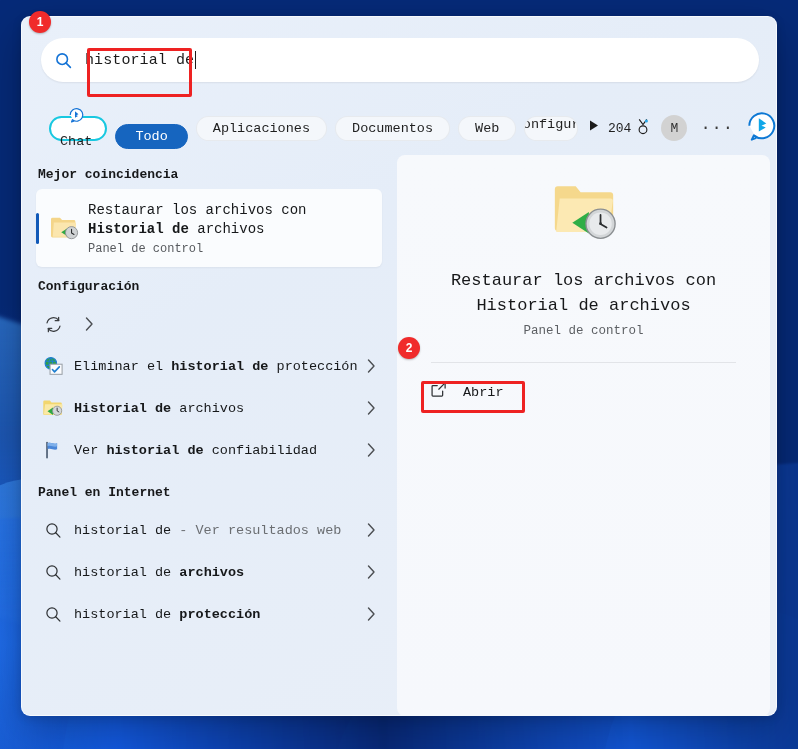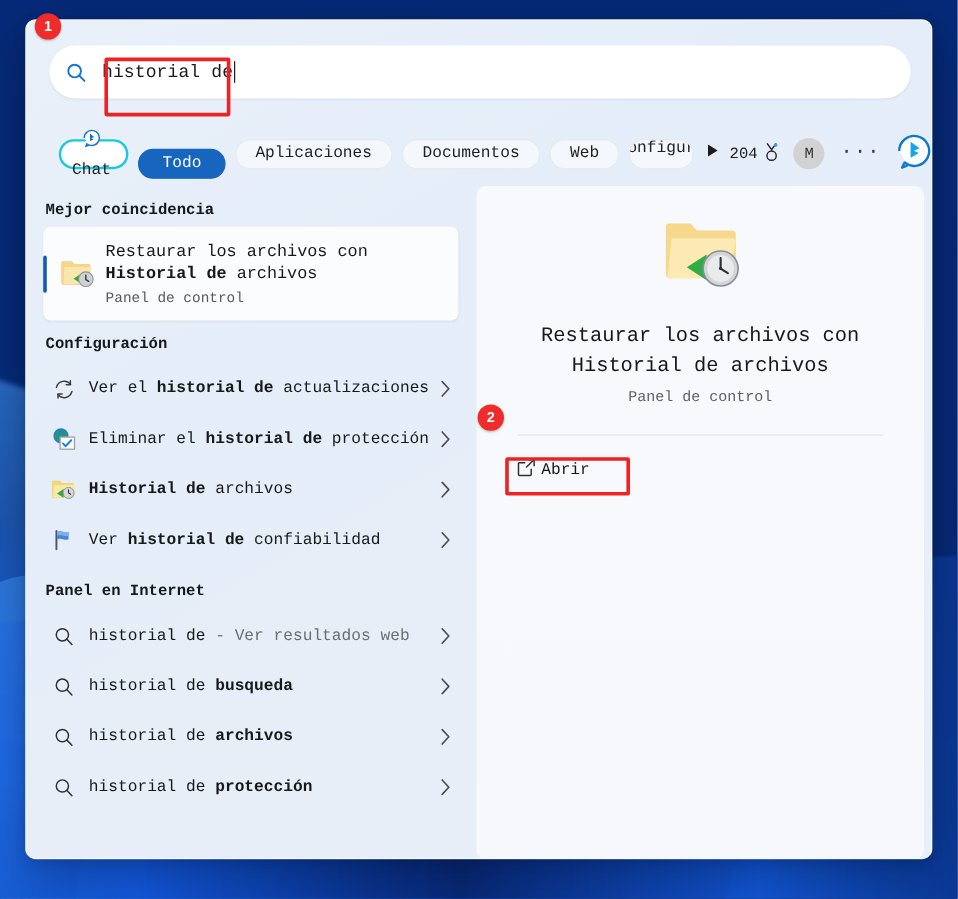--- a/index.html
+++ b/index.html
@@ -283,21 +283,21 @@
   .pv-sub {
     font-size: 12.5px; color: #5c5f63; margin-top: 6px;
   }
   .pv-divider {
     width: 305px; height: 1px; background: #e2e4e8;
     margin: 24px auto 0 auto;
   }
   .pv-actions { width: 100%; padding: 14px 0 0 33px; }
   .action-row {
     display: flex; align-items: center;
-    height: 30px; gap: 4px;
+    height: 30px; gap: 16px;
     position: relative;
   }
   .action-label { font-size: 13.5px; color: #17181a; }
   .annot-rect-abrir {
     position: absolute;
     left: 399px; top: 364px;
     width: 104px; height: 32px;
     border: 3px solid #ee2222;
     border-radius: 2px;
     pointer-events: none;
@@ -426,21 +426,20 @@
 
           <div class="row">
             <span class="row-icon">
               <svg width="19" height="19" viewBox="0 0 20 20">
                 <path d="M3.2 8.2A7 7 0 0 1 15.6 5.6" fill="none" stroke="#3a3d40" stroke-width="1.3" stroke-linecap="round"></path>
                 <path d="M16.8 11.8A7 7 0 0 1 4.4 14.4" fill="none" stroke="#3a3d40" stroke-width="1.3" stroke-linecap="round"></path>
                 <path d="M15.4 2.4v3.6h-3.6" fill="none" stroke="#3a3d40" stroke-width="1.3" stroke-linecap="round" stroke-linejoin="round"></path>
                 <path d="M4.6 17.6V14h3.6" fill="none" stroke="#3a3d40" stroke-width="1.3" stroke-linecap="round" stroke-linejoin="round"></path>
               </svg>
             </span>
-            <span class="row-label"><span>Ver el </span><b>historial de</b><span> actualizaciones</span></span>
             <span class="row-chev">
               <svg width="9" height="14" viewBox="0 0 9 14">
                   <path d="M1.5 1 L7 7 L1.5 13" fill="none" stroke="#4b4e52" stroke-width="1.4" stroke-linecap="round" stroke-linejoin="round"></path>
                 </svg>
             </span>
           </div>
 
           <div class="row">
             <span class="row-icon">
               <svg width="21" height="21" viewBox="0 0 22 22">
@@ -506,34 +505,20 @@
               </svg>
             </span>
             <span class="row-label"><span>historial de</span><span class="muted"> - Ver resultados web</span></span>
             <span class="row-chev">
               <svg width="9" height="14" viewBox="0 0 9 14">
                   <path d="M1.5 1 L7 7 L1.5 13" fill="none" stroke="#4b4e52" stroke-width="1.4" stroke-linecap="round" stroke-linejoin="round"></path>
                 </svg>
             </span>
           </div>
 
-          <div class="row">
-            <span class="row-icon">
-              <svg width="17" height="17" viewBox="0 0 18 18">
-                <circle cx="7.4" cy="7.4" r="5.4" fill="none" stroke="#2d3033" stroke-width="1.3"></circle>
-                <line x1="11.4" y1="11.4" x2="15.8" y2="16" stroke="#2d3033" stroke-width="1.3" stroke-linecap="round"></line>
-              </svg>
-            </span>
-            <span class="row-label"><span>historial de </span><b>busqueda</b></span>
-            <span class="row-chev">
-              <svg width="9" height="14" viewBox="0 0 9 14">
-                  <path d="M1.5 1 L7 7 L1.5 13" fill="none" stroke="#4b4e52" stroke-width="1.4" stroke-linecap="round" stroke-linejoin="round"></path>
-                </svg>
-            </span>
-          </div>
 
           <div class="row">
             <span class="row-icon">
               <svg width="17" height="17" viewBox="0 0 18 18">
                 <circle cx="7.4" cy="7.4" r="5.4" fill="none" stroke="#2d3033" stroke-width="1.3"></circle>
                 <line x1="11.4" y1="11.4" x2="15.8" y2="16" stroke="#2d3033" stroke-width="1.3" stroke-linecap="round"></line>
               </svg>
             </span>
             <span class="row-label"><span>historial de </span><b>archivos</b></span>
             <span class="row-chev">

